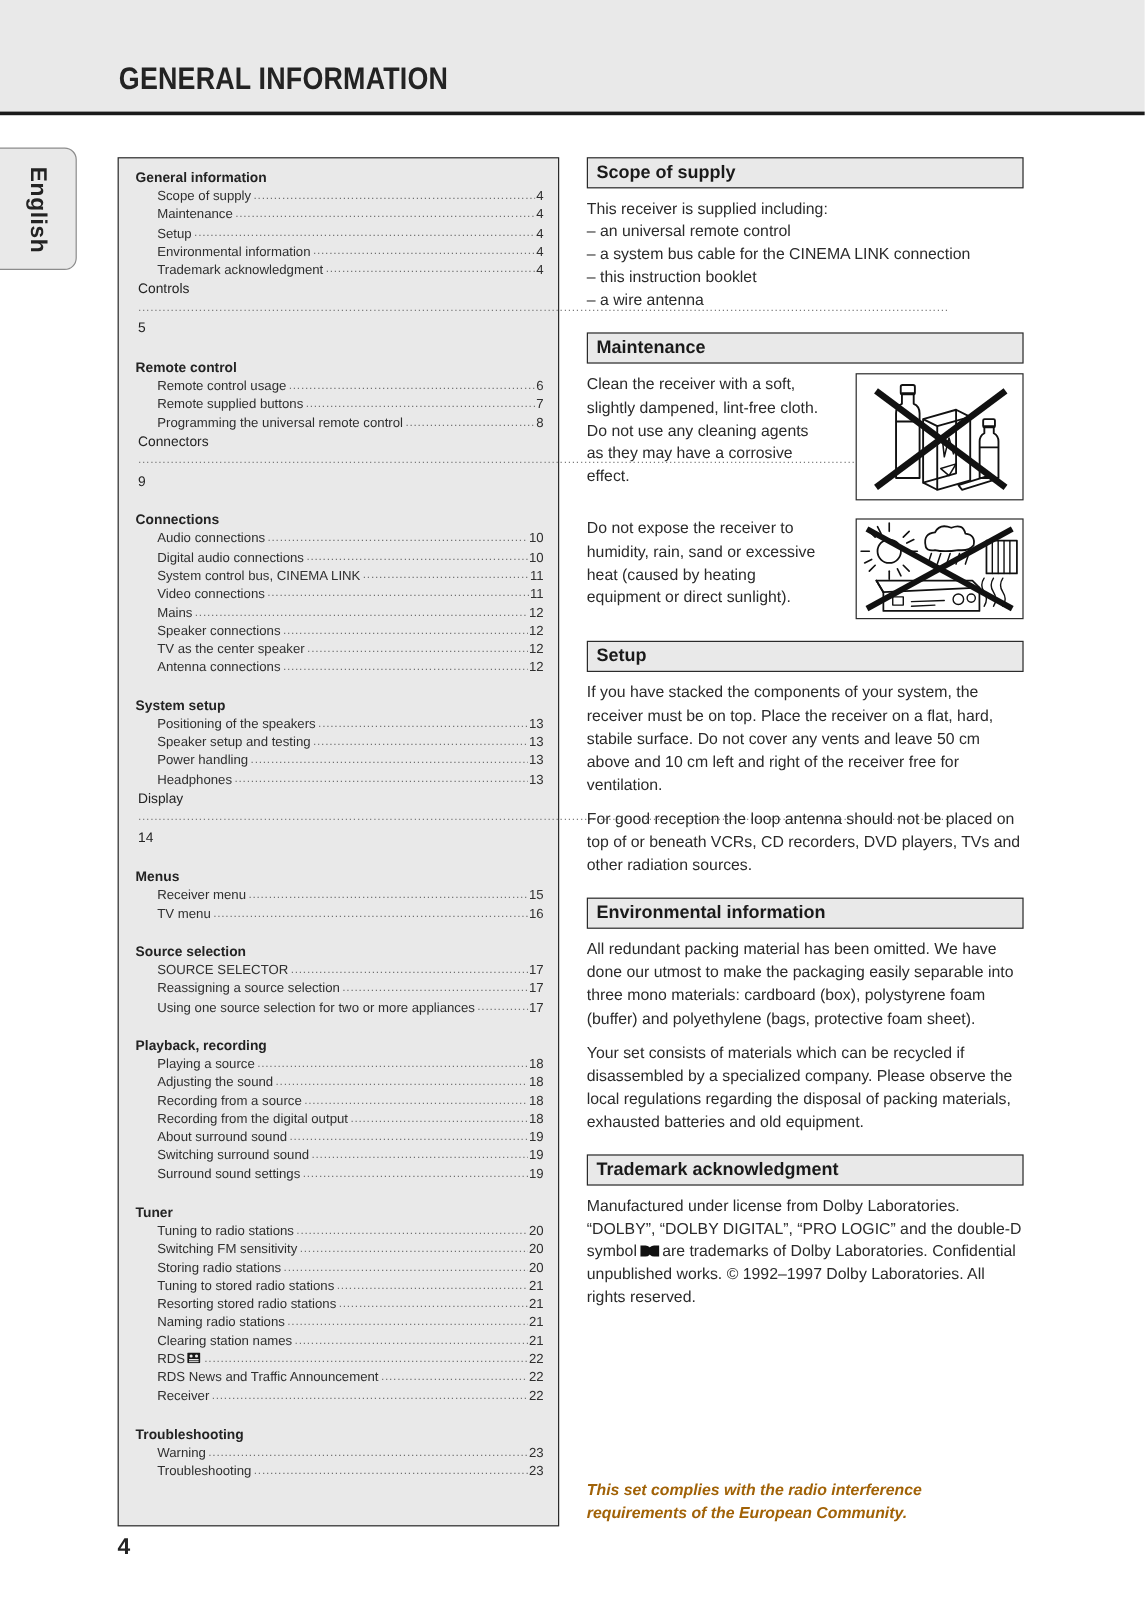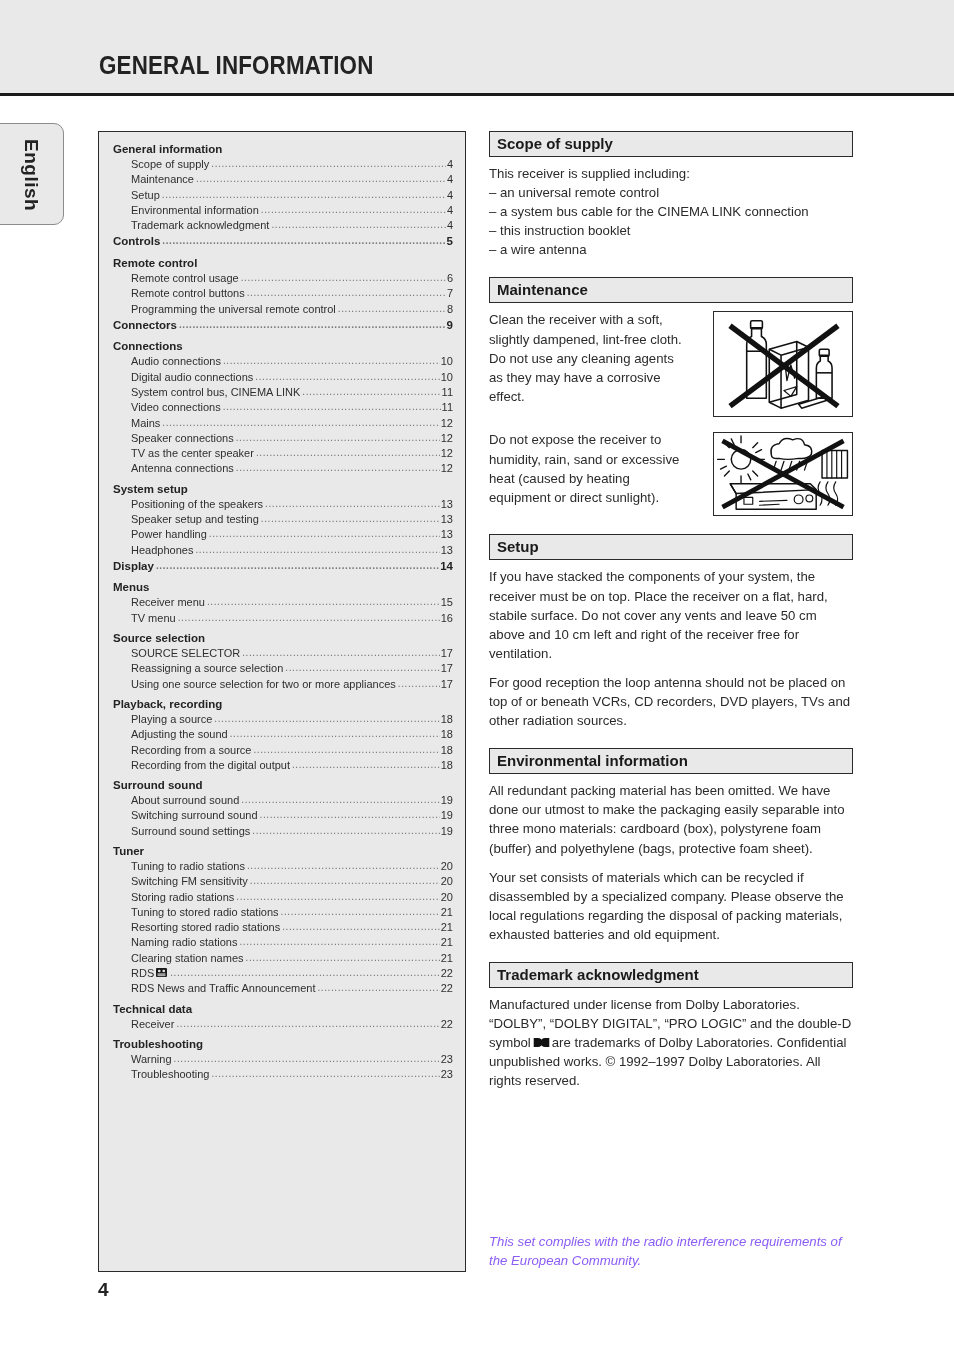--- a/index.html
+++ b/index.html
@@ -79,38 +79,39 @@
     background: #e9e9e9;
     border: 1px solid #2b2b2b;
     box-sizing: border-box;
     padding: 9px 12px 0 14px;
   }
   .toc-head {
     font-size: 11.5px;
     font-weight: bold;
     color: #232323;
     line-height: 16px;
-    margin-top: 4px;
+    margin-top: 16px;
   }
   .toc-head.first { margin-top: 0; }
   .toc-row {
     display: flex;
     align-items: baseline;
     font-size: 11px;
     color: #2f2f2f;
     line-height: 15.3px;
     padding-left: 18px;
     white-space: nowrap;
   }
   .toc-row.level0 {
     padding-left: 0;
     font-size: 11.5px;
-    font-weight: bold;
+    font-weight: normal;
     line-height: 16.5px;
     color: #232323;
+    flex-direction: column;
   }
   .toc-label { flex: 0 0 auto; }
   .toc-dots {
     flex: 1 1 auto;
     overflow: hidden;
     margin: 0 1px 0 2px;
     letter-spacing: 0.6px;
     font-size: 10px;
     color: #6f6f6f;
     position: relative;
@@ -184,23 +185,23 @@
     margin: 0 2px;
   }
 
   .compliance {
     position: absolute;
     left: 489px;
     top: 1232px;
     width: 364px;
     font-size: 13.2px;
     line-height: 19.1px;
-    font-weight: normal;
+    font-weight: bold;
     font-style: italic;
-    color: #8b5cf6;
+    color: #a16207;
   }
 
   .page-number {
     position: absolute;
     left: 98px;
     top: 1279px;
     font-size: 19px;
     font-weight: bold;
     color: #232323;
   }
@@ -247,21 +248,21 @@
       <span class="toc-dots">........................................................................................................................................................................................................</span>
       <span class="toc-page">5</span>
     </div>
     <div class="toc-head">Remote control</div>
     <div class="toc-row">
       <span class="toc-label">Remote control usage</span>
       <span class="toc-dots">........................................................................................................................................................................................................</span>
       <span class="toc-page">6</span>
     </div>
     <div class="toc-row">
-      <span class="toc-label">Remote control buttons</span>
+      <span class="toc-label">Remote supplied buttons</span>
       <span class="toc-dots">........................................................................................................................................................................................................</span>
       <span class="toc-page">7</span>
     </div>
     <div class="toc-row">
       <span class="toc-label">Programming the universal remote control</span>
       <span class="toc-dots">........................................................................................................................................................................................................</span>
       <span class="toc-page">8</span>
     </div>
     <div class="toc-row level0">
       <span class="toc-label">Connectors</span>
@@ -376,21 +377,20 @@
     <div class="toc-row">
       <span class="toc-label">Recording from a source</span>
       <span class="toc-dots">........................................................................................................................................................................................................</span>
       <span class="toc-page">18</span>
     </div>
     <div class="toc-row">
       <span class="toc-label">Recording from the digital output</span>
       <span class="toc-dots">........................................................................................................................................................................................................</span>
       <span class="toc-page">18</span>
     </div>
-    <div class="toc-head">Surround sound</div>
     <div class="toc-row">
       <span class="toc-label">About surround sound</span>
       <span class="toc-dots">........................................................................................................................................................................................................</span>
       <span class="toc-page">19</span>
     </div>
     <div class="toc-row">
       <span class="toc-label">Switching surround sound</span>
       <span class="toc-dots">........................................................................................................................................................................................................</span>
       <span class="toc-page">19</span>
     </div>
@@ -445,21 +445,20 @@
           <rect x="3" y="14.6" width="16" height="1.6" fill="#e9e9e9"></rect>
         </svg></span>
       <span class="toc-dots">........................................................................................................................................................................................................</span>
       <span class="toc-page">22</span>
     </div>
     <div class="toc-row">
       <span class="toc-label">RDS News and Traffic Announcement</span>
       <span class="toc-dots">........................................................................................................................................................................................................</span>
       <span class="toc-page">22</span>
     </div>
-    <div class="toc-head">Technical data</div>
     <div class="toc-row">
       <span class="toc-label">Receiver</span>
       <span class="toc-dots">........................................................................................................................................................................................................</span>
       <span class="toc-page">22</span>
     </div>
     <div class="toc-head">Troubleshooting</div>
     <div class="toc-row">
       <span class="toc-label">Warning</span>
       <span class="toc-dots">........................................................................................................................................................................................................</span>
       <span class="toc-page">23</span>

